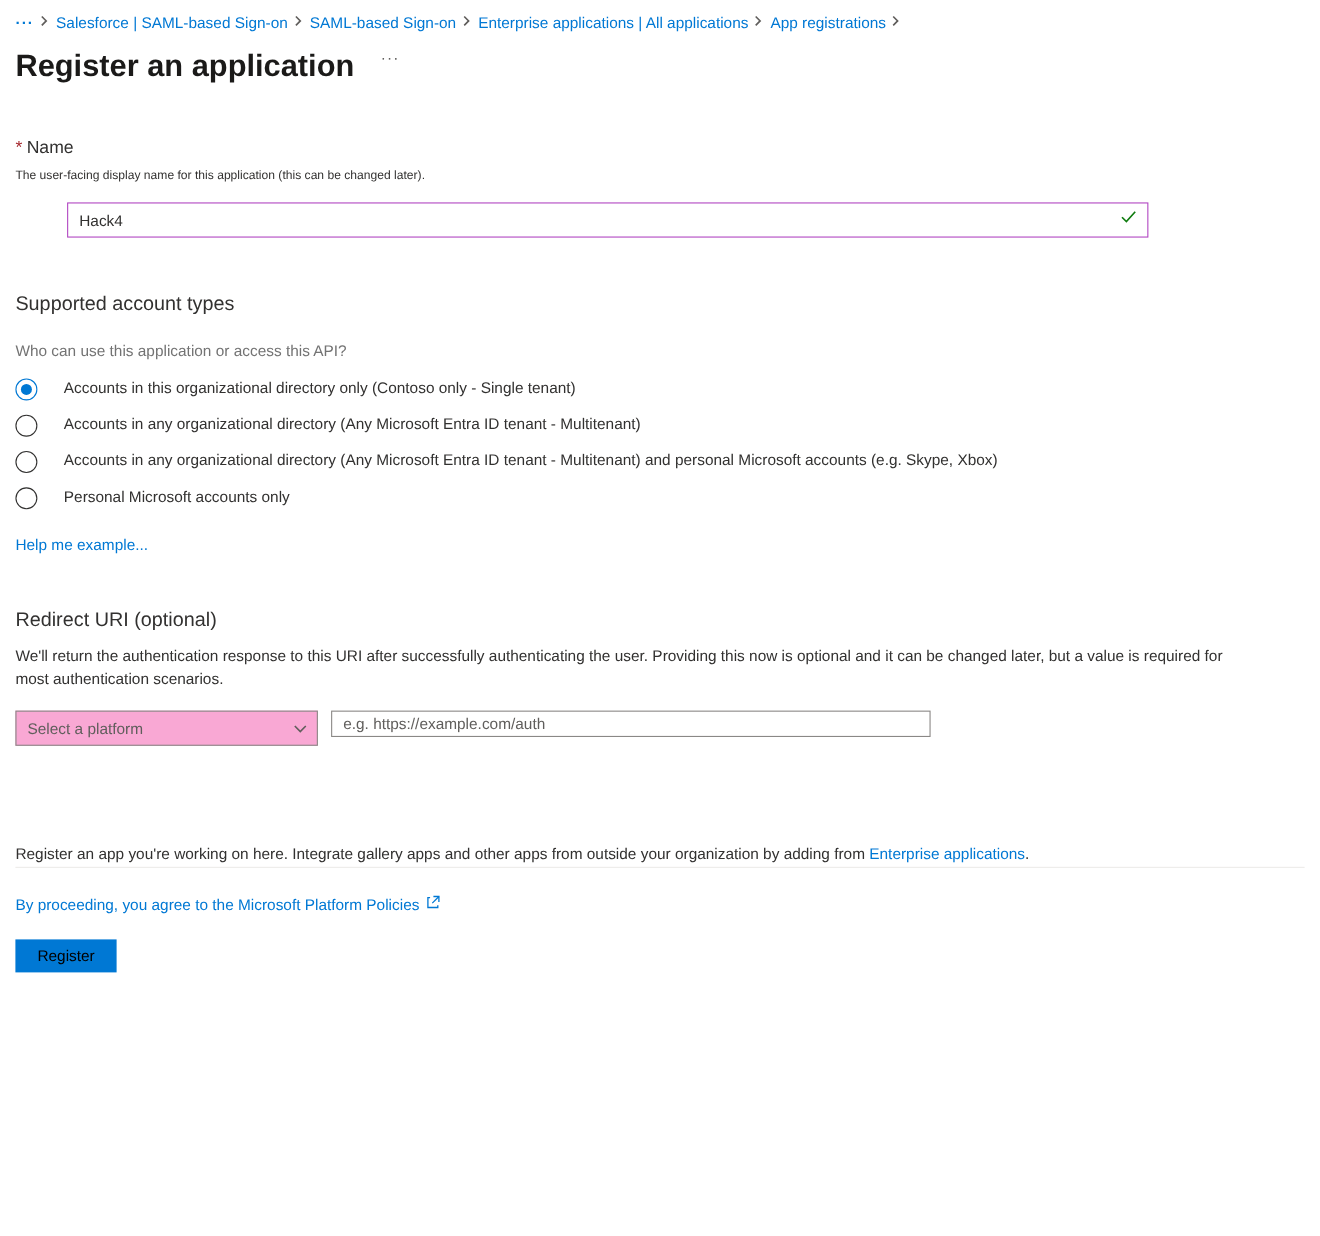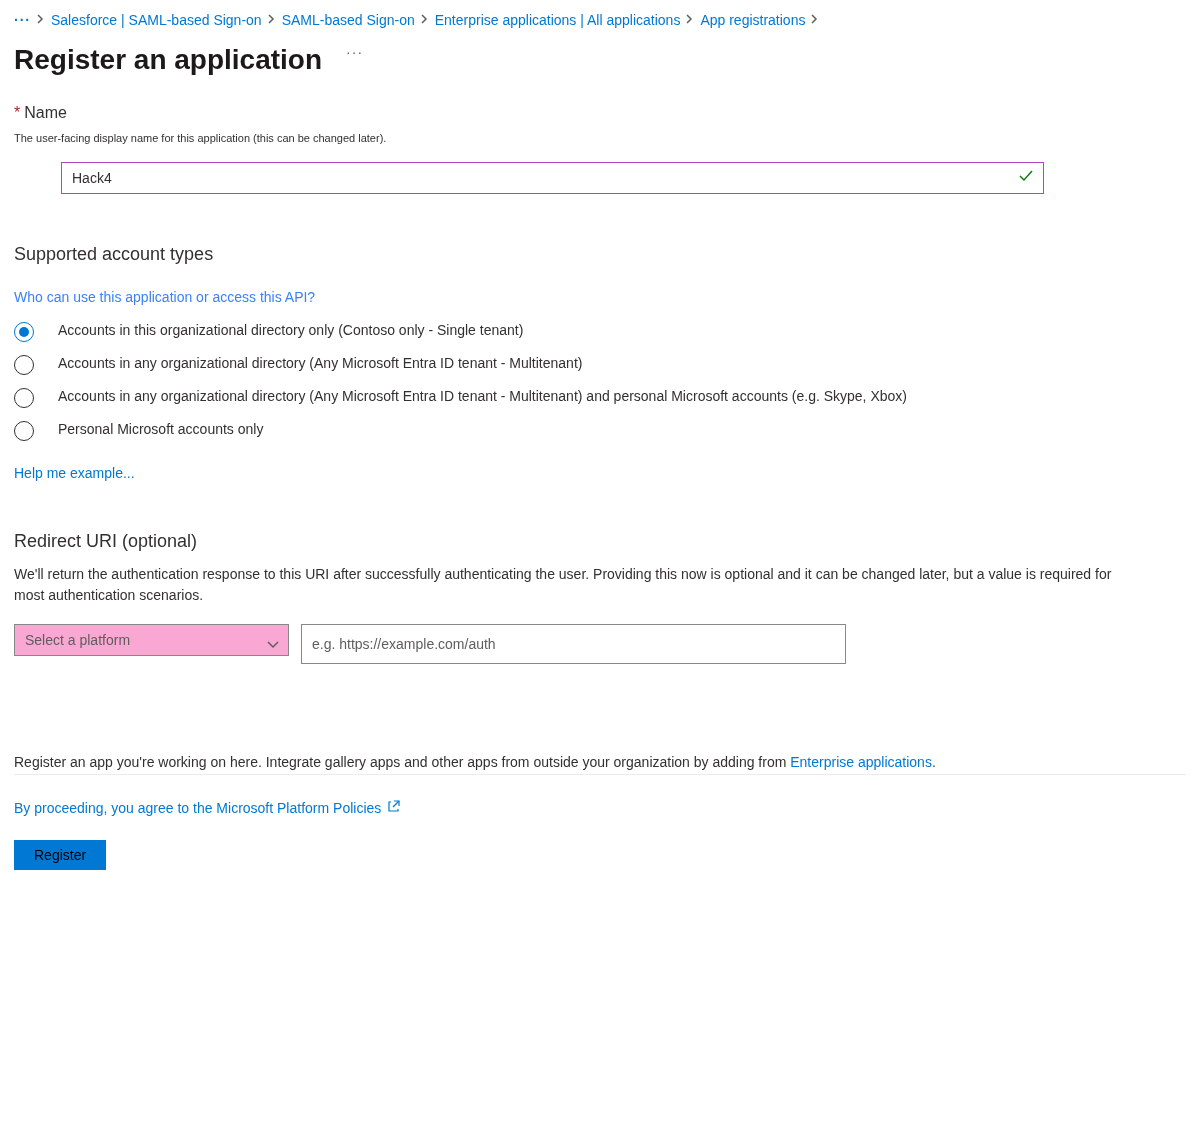--- a/index.html
+++ b/index.html
@@ -33,21 +33,21 @@
       font-size: 12px;
     }
     .breadcrumb-item {
       color: #0078d4;
       cursor: pointer;
     }
     .page-header {
       display: flex;
       align-items: flex-start;
       gap: 24px;
-      margin-bottom: 28px;
+      margin-bottom: 50px;
     }
     .page-title {
       font-size: 28px;
       font-weight: 600;
       color: #1b1a19;
     }
     .page-header-dots {
       color: #605e5c;
       letter-spacing: 1px;
       cursor: pointer;
@@ -96,21 +96,21 @@
       color: #107c10;
       font-size: 16px;
     }
     .section-title {
       font-size: 18px;
       color: #323130;
       margin-bottom: 24px;
     }
     .section-question {
       font-size: 14px;
-      color: #3b82f6;
+      color: #737373;
       margin-bottom: 16px;
     }
     .radio-group {
       display: flex;
       flex-direction: column;
       gap: 12px;
       margin-bottom: 24px;
     }
     .radio-row {
       display: flex;
@@ -183,21 +183,21 @@
     }
     .select-chevron {
       position: absolute;
       right: 10px;
       top: 50%;
       transform: translateY(-50%);
       pointer-events: none;
     }
     .uri-input {
       width: 545px;
-      height: 40px;
+      height: 24px;
       padding: 0 10px;
       border: 1px solid #8a8886;
       font-size: 14px;
       font-family: inherit;
       color: #323130;
     }
     .uri-input::placeholder {
       color: #605e5c;
     }
     .footer-note {

